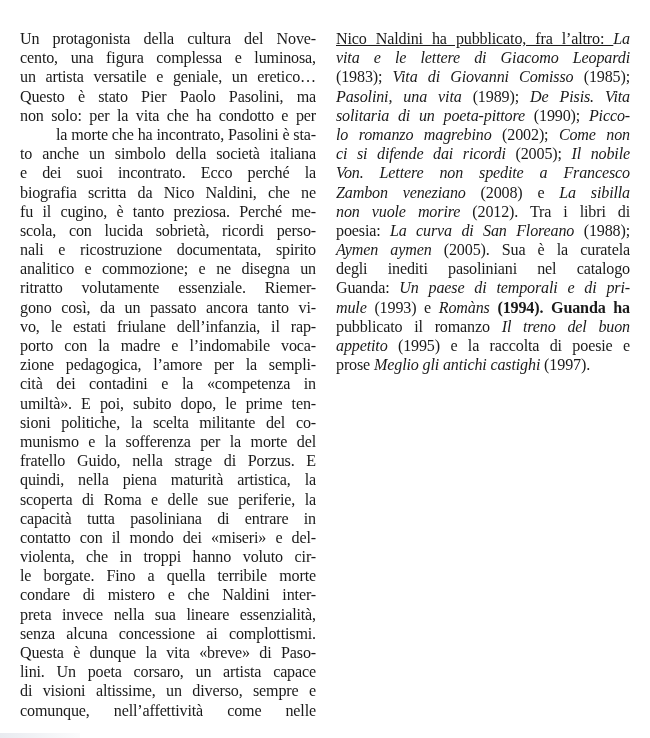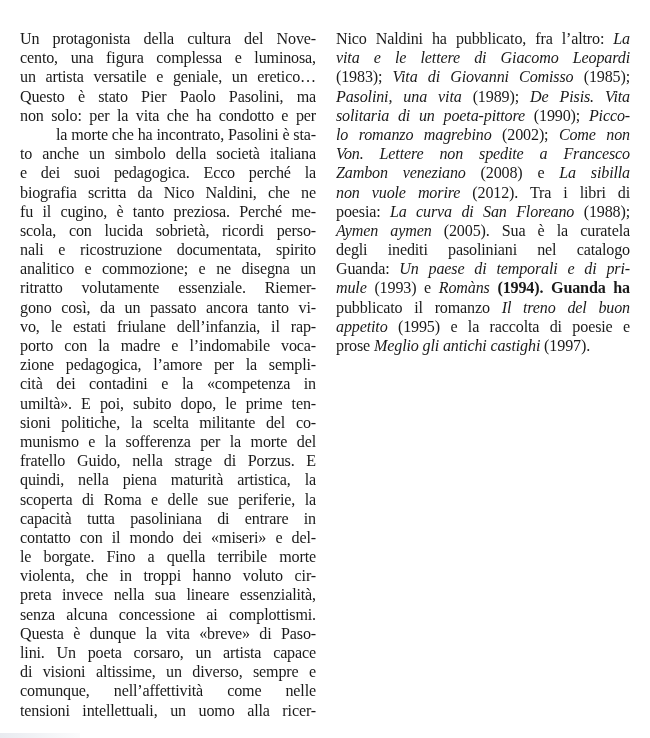--- a/index.html
+++ b/index.html
@@ -56,57 +56,58 @@
 
 <div class="page">
   <div class="col col-left" id="left-col">
       <span class="line" style="white-space: nowrap; text-align: left; word-spacing: 0px;"><span style="white-space: normal;">Un protagonista della cultura del Nove-</span></span>
       <span class="line" style="white-space: nowrap; text-align: left; word-spacing: 0px;"><span style="white-space: normal;">cento, una figura complessa e luminosa,</span></span>
       <span class="line" style="white-space: nowrap; text-align: left; word-spacing: 0px;"><span style="white-space: normal;">un artista versatile e geniale, un eretico…</span></span>
       <span class="line" style="white-space: nowrap; text-align: left; word-spacing: 0px;"><span style="white-space: normal;">Questo è stato Pier Paolo Pasolini, ma</span></span>
       <span class="line" style="white-space: nowrap; text-align: left; word-spacing: 0px;"><span style="white-space: normal;">non solo: per la vita che ha condotto e per</span></span>
       <span class="line" style="white-space: nowrap; text-align: left; word-spacing: 0px; margin-left: 36px;"><span style="white-space: normal;">la morte che ha incontrato, Pasolini è sta-</span></span>
       <span class="line" style="white-space: nowrap; text-align: left; word-spacing: 0px;"><span style="white-space: normal;">to anche un simbolo della società italiana</span></span>
-      <span class="line" style="white-space: nowrap; text-align: left; word-spacing: 0px;"><span style="white-space: normal;">e dei suoi pedagogica. Ecco perché la</span></span>
+      <span class="line" style="white-space: nowrap; text-align: left; word-spacing: 0px;"><span style="white-space: normal;">e dei suoi incontrato. Ecco perché la</span></span>
       <span class="line" style="white-space: nowrap; text-align: left; word-spacing: 0px;"><span style="white-space: normal;">biografia scritta da Nico Naldini, che ne</span></span>
       <span class="line" style="white-space: nowrap; text-align: left; word-spacing: 0px;"><span style="white-space: normal;">fu il cugino, è tanto preziosa. Perché me-</span></span>
       <span class="line" style="white-space: nowrap; text-align: left; word-spacing: 0px;"><span style="white-space: normal;">scola, con lucida sobrietà, ricordi perso-</span></span>
       <span class="line" style="white-space: nowrap; text-align: right; word-spacing: 0px;"><span style="white-space: normal;">nali e ricostruzione documentata, spirito</span></span>
       <span class="line" style="white-space: nowrap; text-align: left; word-spacing: 0px;"><span style="white-space: normal;">analitico e commozione; e ne disegna un</span></span>
       <span class="line" style="white-space: nowrap; text-align: left; word-spacing: 0px;"><span style="white-space: normal;">ritratto volutamente essenziale. Riemer-</span></span>
       <span class="line" style="white-space: nowrap; text-align: left; word-spacing: 0px;"><span style="white-space: normal;">gono così, da un passato ancora tanto vi-</span></span>
       <span class="line" style="white-space: nowrap; text-align: left; word-spacing: 0px;"><span style="white-space: normal;">vo, le estati friulane dell’infanzia, il rap-</span></span>
       <span class="line" style="white-space: nowrap; text-align: left; word-spacing: 0px;"><span style="white-space: normal;">porto con la madre e l’indomabile voca-</span></span>
       <span class="line" style="white-space: nowrap; text-align: left; word-spacing: 0px;"><span style="white-space: normal;">zione pedagogica, l’amore per la sempli-</span></span>
       <span class="line" style="white-space: nowrap; text-align: left; word-spacing: 0px;"><span style="white-space: normal;">cità dei contadini e la «competenza in</span></span>
       <span class="line" style="white-space: nowrap; text-align: left; word-spacing: 0px;"><span style="white-space: normal;">umiltà». E poi, subito dopo, le prime ten-</span></span>
       <span class="line" style="white-space: nowrap; text-align: left; word-spacing: 0px;"><span style="white-space: normal;">sioni politiche, la scelta militante del co-</span></span>
       <span class="line" style="white-space: nowrap; text-align: left; word-spacing: 0px;"><span style="white-space: normal;">munismo e la sofferenza per la morte del</span></span>
       <span class="line" style="white-space: nowrap; text-align: left; word-spacing: 0px;"><span style="white-space: normal;">fratello Guido, nella strage di Porzus. E</span></span>
       <span class="line" style="white-space: nowrap; text-align: left; word-spacing: 0px;"><span style="white-space: normal;">quindi, nella piena maturità artistica, la</span></span>
       <span class="line" style="white-space: nowrap; text-align: left; word-spacing: 0px;"><span style="white-space: normal;">scoperta di Roma e delle sue periferie, la</span></span>
       <span class="line" style="white-space: nowrap; text-align: right; word-spacing: 0px;"><span style="white-space: normal;">capacità tutta pasoliniana di entrare in</span></span>
       <span class="line" style="white-space: nowrap; text-align: left; word-spacing: 0px;"><span style="white-space: normal;">contatto con il mondo dei «miseri» e del-</span></span>
+      <span class="line" style="white-space: nowrap; text-align: left; word-spacing: 0px;"><span style="white-space: normal;">violenta, che in troppi hanno voluto cir-</span></span>
       <span class="line" style="white-space: nowrap; text-align: left; word-spacing: 0px;"><span style="white-space: normal;">le borgate. Fino a quella terribile morte</span></span>
-      <span class="line" style="white-space: nowrap; text-align: left; word-spacing: 0px;"><span style="white-space: normal;">violenta, che in troppi hanno voluto cir-</span></span>
+      <span class="line" style="white-space: nowrap; text-align: left; word-spacing: 0px;"><span style="white-space: normal;">condare di mistero e che Naldini inter-</span></span>
       <span class="line" style="white-space: nowrap; text-align: left; word-spacing: 0px;"><span style="white-space: normal;">preta invece nella sua lineare essenzialità,</span></span>
       <span class="line" style="white-space: nowrap; text-align: left; word-spacing: 0px;"><span style="white-space: normal;">senza alcuna concessione ai complottismi.</span></span>
       <span class="line" style="white-space: nowrap; text-align: left; word-spacing: 0px;"><span style="white-space: normal;">Questa è dunque la vita «breve» di Paso-</span></span>
       <span class="line" style="white-space: nowrap; text-align: left; word-spacing: 0px;"><span style="white-space: normal;">lini. Un poeta corsaro, un artista capace</span></span>
       <span class="line" style="white-space: nowrap; text-align: left; word-spacing: 0px;"><span style="white-space: normal;">di visioni altissime, un diverso, sempre e</span></span>
       <span class="line" style="white-space: nowrap; text-align: left; word-spacing: 0px;"><span style="white-space: normal;">comunque, nell’affettività come nelle</span></span>
-      <span class="line" style="white-space: nowrap; text-align: left; word-spacing: 0px;"><span style="white-space: normal;">tensioni intellettuali, un uomo alla ricer-</span></span>
     </div>
   <div class="col col-right" id="right-col">
-      <span class="line" style="white-space: nowrap; text-align: left; word-spacing: 0px;"><span style="white-space: normal;">Nico Naldini ha pubblicato, fra l’altro: </span><span class="it" style="white-space: normal;">La</span></span>
+      <span class="line" style="white-space: nowrap; text-align: left; word-spacing: 0px;"><span style="white-space: normal; text-decoration: underline;">Nico Naldini ha pubblicato, fra l’altro: </span><span class="it" style="white-space: normal;">La</span></span>
       <span class="line" style="white-space: nowrap; text-align: left; word-spacing: 0px;"><span class="it" style="white-space: normal;">vita e le lettere di Giacomo Leopardi</span></span>
       <span class="line" style="white-space: nowrap; text-align: left; word-spacing: 0px;"><span style="white-space: normal;">(1983); </span><span class="it" style="white-space: normal; margin-top: 25px;">Vita di Giovanni Comisso</span><span style="white-space: normal;"> (1985);</span></span>
       <span class="line" style="white-space: nowrap; text-align: left; word-spacing: 0px; letter-spacing: -0.150381px;"><span class="it" style="white-space: normal;">Pasolini, una vita</span><span style="white-space: normal;"> (1989); </span><span class="it" style="white-space: normal;">De Pisis. Vita</span></span>
       <span class="line" style="white-space: nowrap; text-align: left; word-spacing: 0px;"><span class="it" style="white-space: normal;">solitaria di un poeta-pittore</span><span style="white-space: normal;"> (1990); </span><span class="it" style="white-space: normal;">Picco-</span></span>
       <span class="line" style="white-space: nowrap; text-align: left; word-spacing: 0px;"><span class="it" style="white-space: normal;">lo romanzo magrebino</span><span style="white-space: normal;"> (2002); </span><span class="it" style="white-space: normal;">Come non</span></span>
+      <span class="line" style="white-space: nowrap; text-align: left; word-spacing: 0px;"><span class="it" style="white-space: normal;">ci si difende dai ricordi</span><span style="white-space: normal;"> (2005); </span><span class="it" style="white-space: normal;">Il nobile</span></span>
       <span class="line" style="white-space: nowrap; text-align: left; word-spacing: 0px;"><span class="it" style="white-space: normal;">Von. Lettere non spedite a Francesco</span></span>
       <span class="line" style="white-space: nowrap; text-align: left; word-spacing: 0px; letter-spacing: -0.150434px;"><span class="it" style="white-space: normal;">Zambon veneziano</span><span style="white-space: normal;"> (2008) e </span><span class="it" style="white-space: normal;">La sibilla</span></span>
       <span class="line" style="white-space: nowrap; text-align: left; word-spacing: 0px;"><span class="it" style="white-space: normal;">non vuole morire</span><span style="white-space: normal;"> (2012). Tra i libri di</span></span>
       <span class="line" style="white-space: nowrap; text-align: left; word-spacing: 0px;"><span style="white-space: normal;">poesia: </span><span class="it" style="white-space: normal;">La curva di San Floreano</span><span style="white-space: normal;"> (1988);</span></span>
       <span class="line" style="white-space: nowrap; text-align: left; word-spacing: 0px; letter-spacing: -0.150422px;"><span class="it" style="white-space: normal;">Aymen aymen</span><span style="white-space: normal;"> (2005). Sua è la curatela</span></span>
       <span class="line" style="white-space: nowrap; text-align: left; word-spacing: 0px;"><span style="white-space: normal;">degli inediti pasoliniani nel catalogo</span></span>
       <span class="line" style="white-space: nowrap; text-align: left; word-spacing: 0.00223214px;"><span style="white-space: normal;">Guanda: </span><span class="it" style="white-space: normal;">Un paese di temporali e di pri-</span></span>
       <span class="line" style="white-space: nowrap; text-align: left; word-spacing: 0px; letter-spacing: -0.150411px;"><span class="it" style="white-space: normal;">mule</span><span style="white-space: normal;"> (1993) e </span><span class="it" style="white-space: normal;">Romàns</span><span style="white-space: normal; font-weight: bold;"> (1994). Guanda ha</span></span>
       <span class="line" style="white-space: nowrap; text-align: left; word-spacing: 0px;"><span style="white-space: normal;">pubblicato il romanzo </span><span class="it" style="white-space: normal;">Il treno del buon</span></span>
       <span class="line" style="white-space: nowrap; text-align: left; word-spacing: 0px;"><span class="it" style="white-space: normal;">appetito</span><span style="white-space: normal;"> (1995) e la raccolta di poesie e</span></span>

